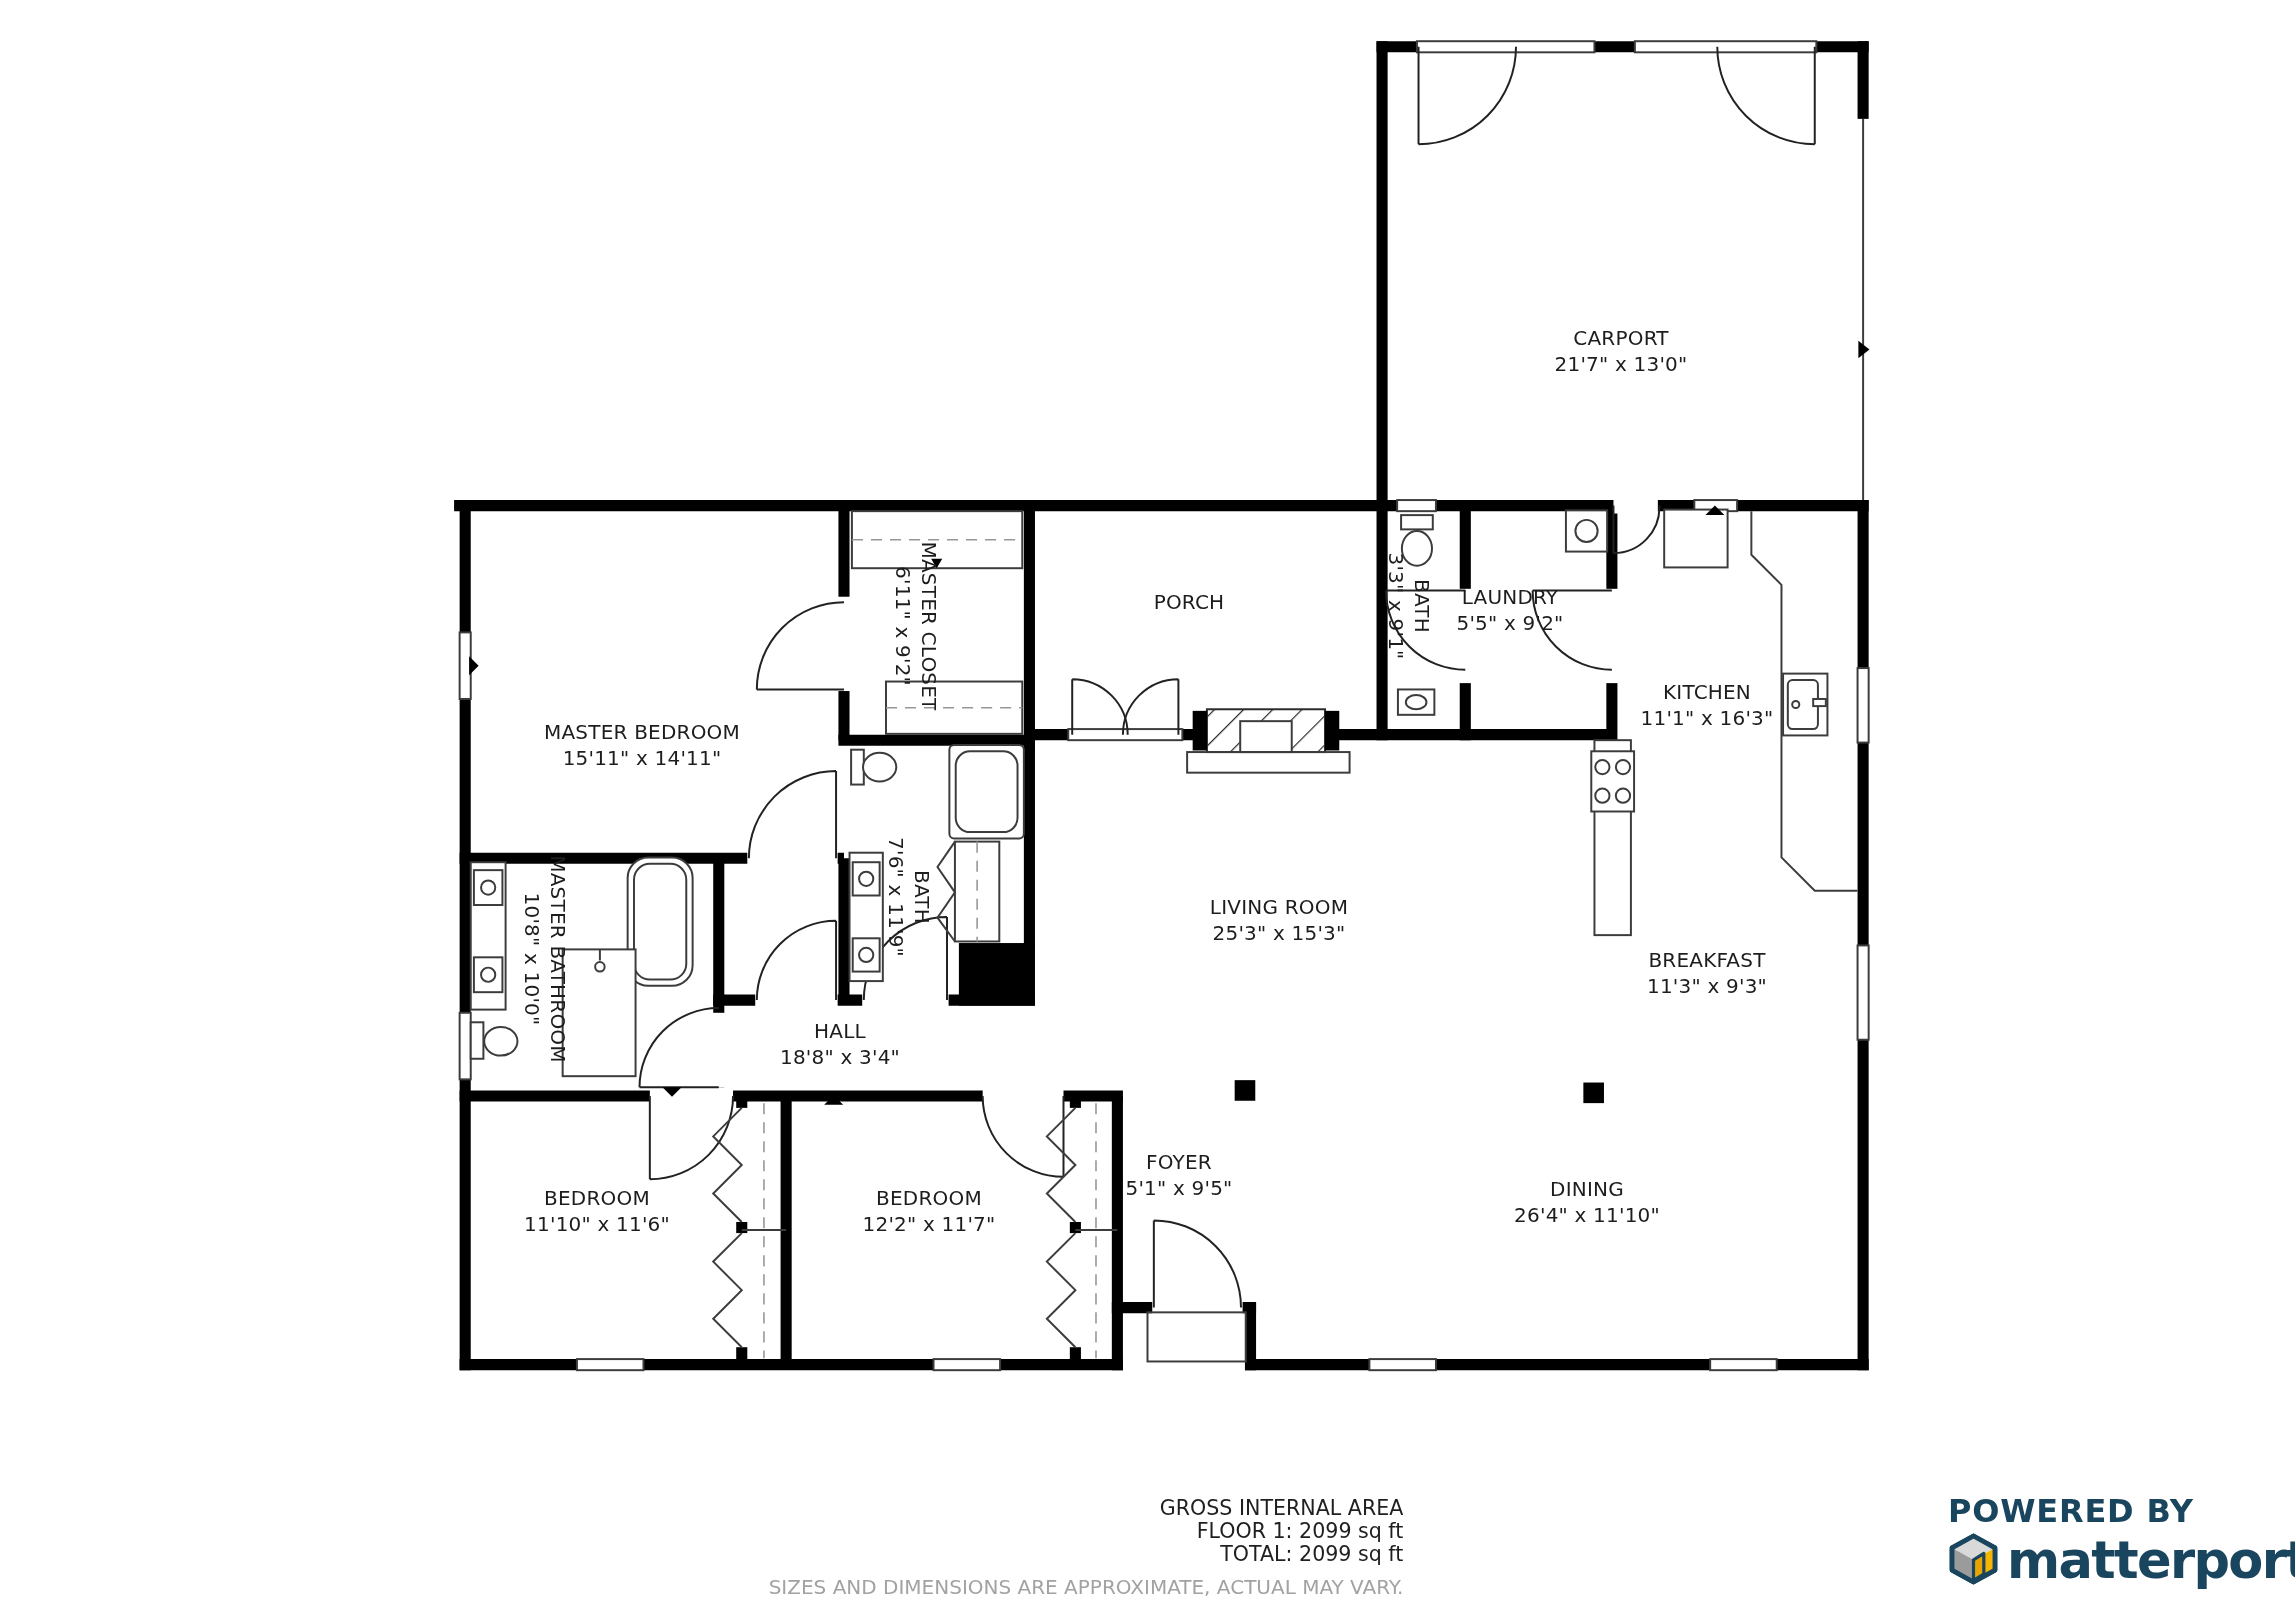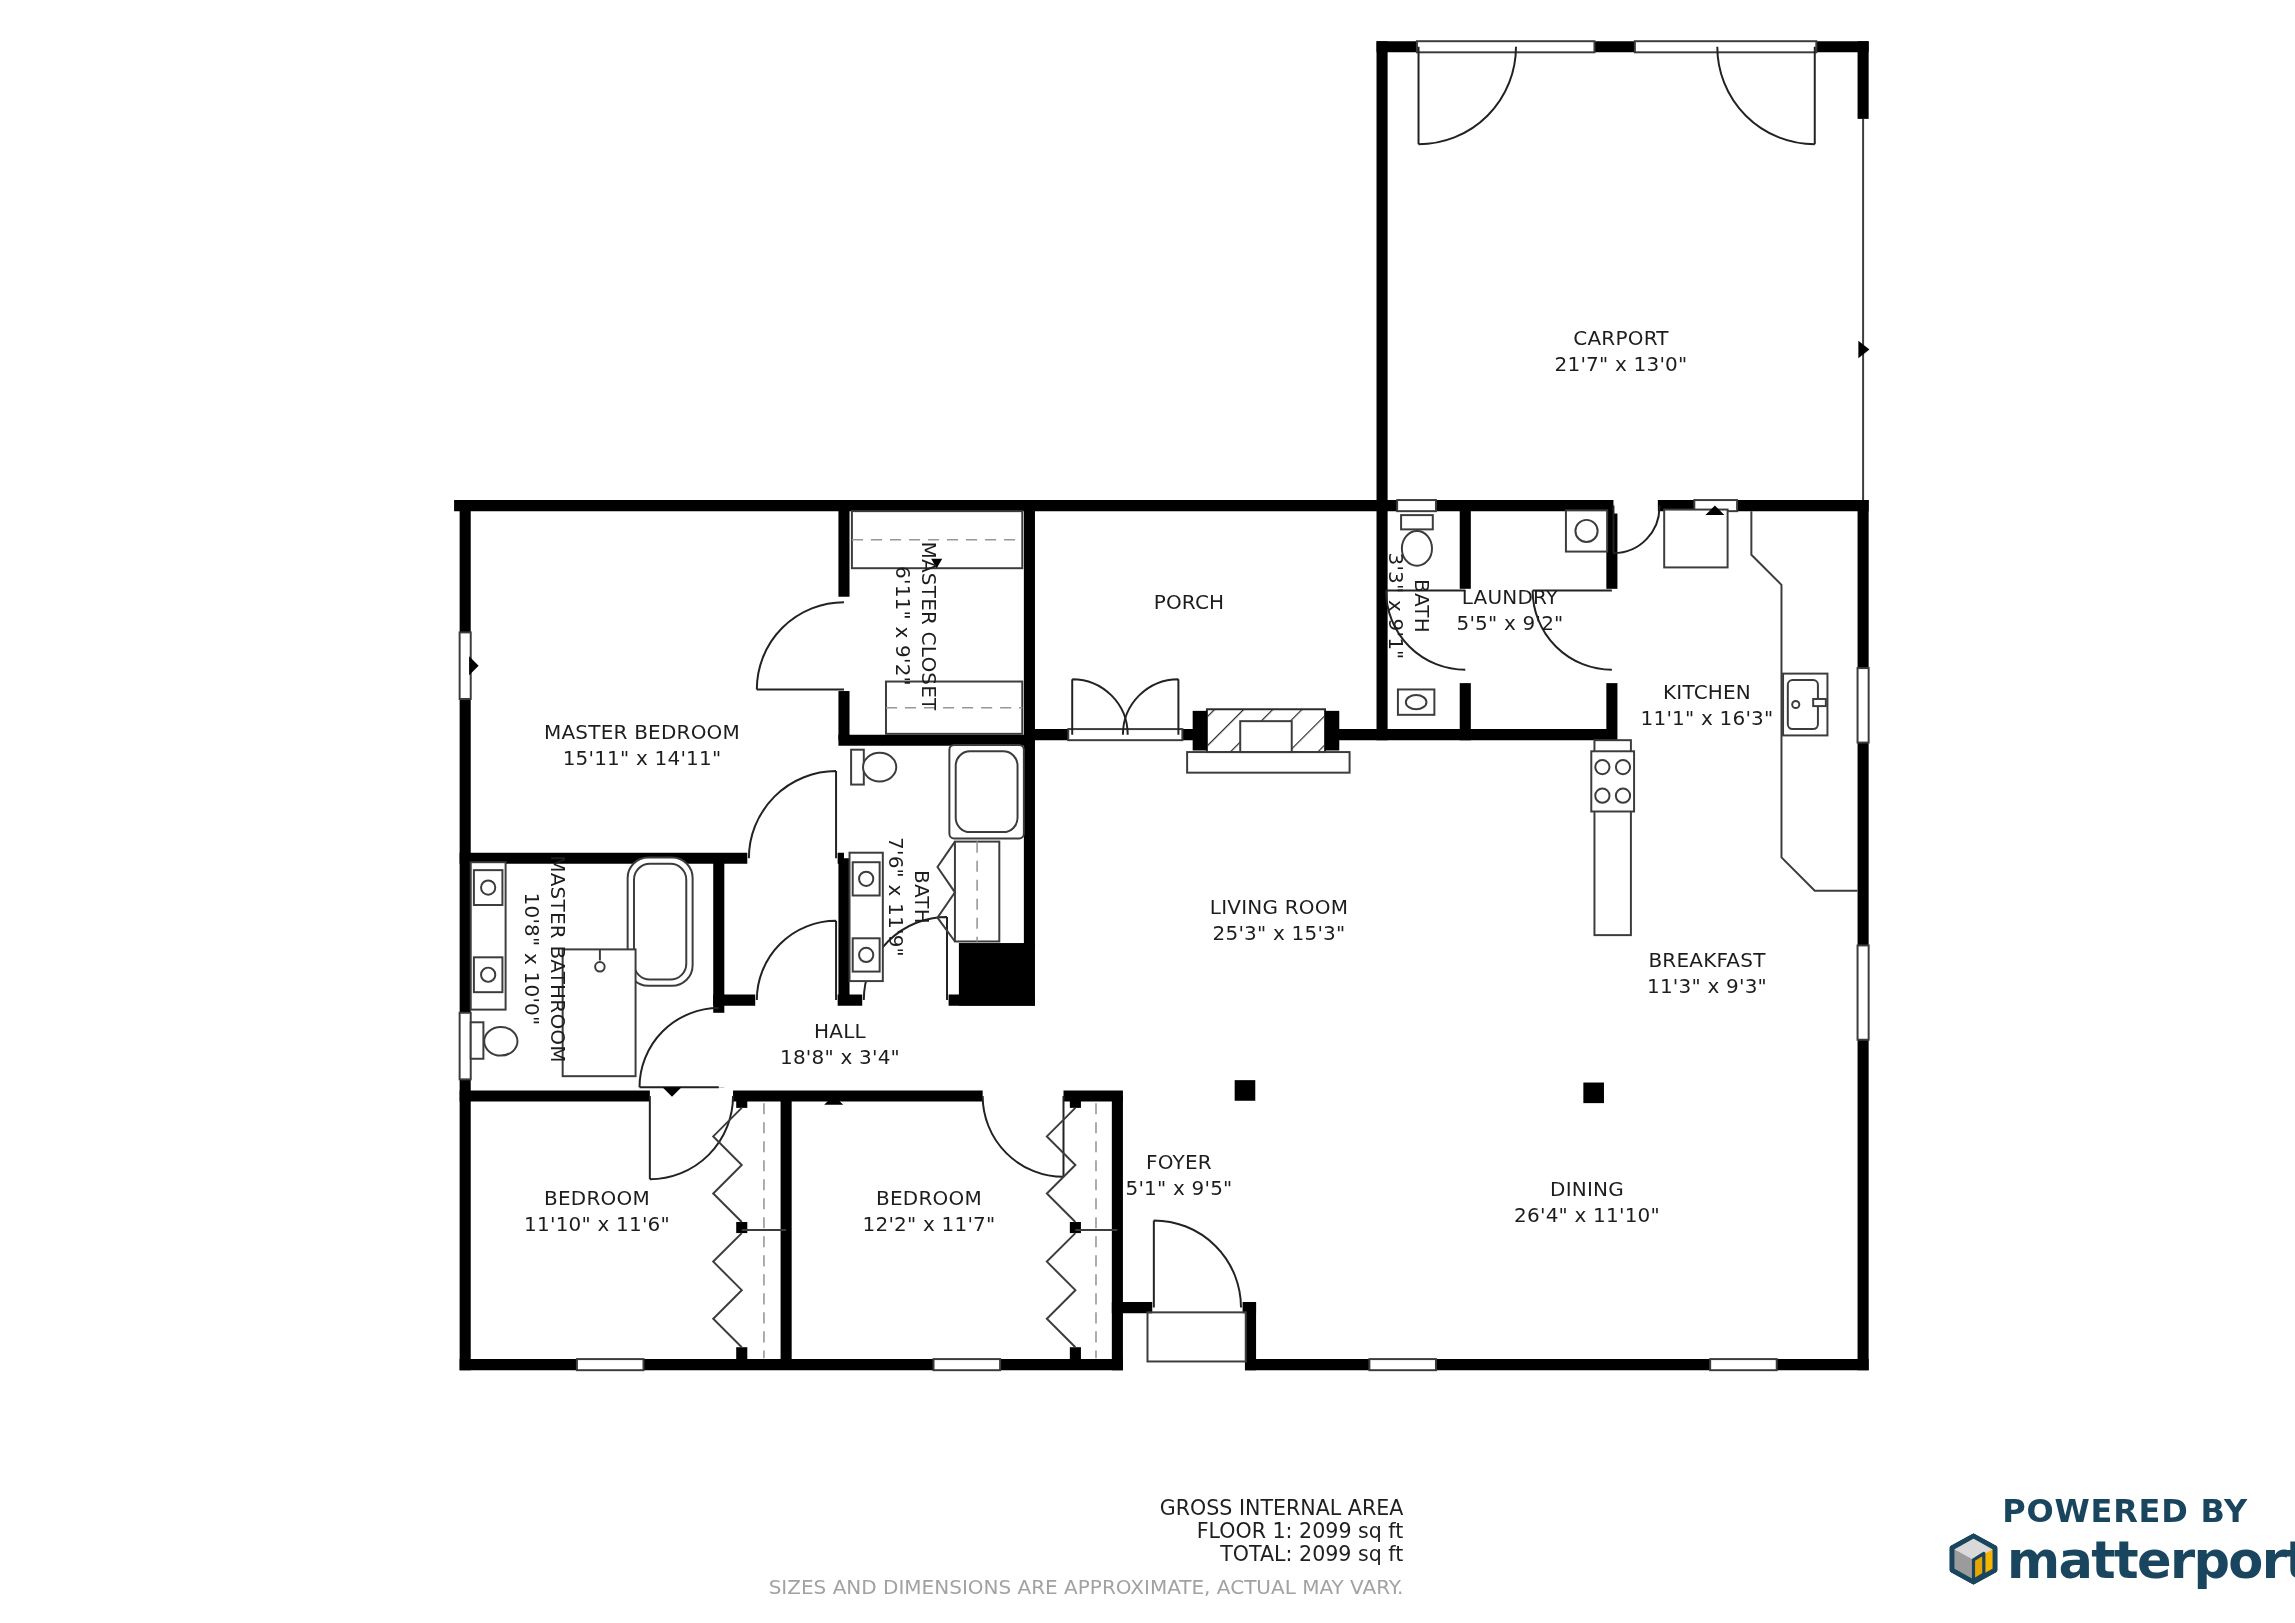--- a/index.html
+++ b/index.html
@@ -8,21 +8,21 @@
   .plan-svg{position:absolute;left:0;top:0;}
   .room-label{position:absolute;text-align:center;font-size:20px;line-height:26px;
       color:#1d1d1d;white-space:nowrap;letter-spacing:0.2px;
       transform:translate(-50%,-50%);}
   .room-label.vert{transform:translate(-50%,-50%) rotate(90deg);}
   .footer{position:absolute;left:1086px;top:1497px;transform:translateX(-50%);
       text-align:right;font-size:20.6px;line-height:23px;color:#1f1f1f;}
   .footer .disclaimer{color:#a2a2a2;font-size:20px;margin-top:10px;}
   .floor-tag{position:absolute;left:38px;top:1624px;font-size:27px;color:#701a75;}
   .brand{position:absolute;left:1948px;top:1492px;width:333px;color:#19455e;}
-  .brand .powered{font-size:32px;font-weight:bold;letter-spacing:0.8px;text-align:right;
+  .brand .powered{font-size:32px;font-weight:bold;letter-spacing:0.8px;text-align:left;
       padding-right:33px;}
   .brand .brandrow{display:flex;align-items:center;margin-top:1.6px;}
   .brand .cube{flex:0 0 auto;margin-right:8px;}
   .brand .brandname{font-size:51px;font-weight:bold;letter-spacing:-1.6px;line-height:51px;}
   
   .wall{stroke:#000;stroke-width:14;fill:none;}
   .thin{stroke:#3c3c3c;stroke-width:2.5;fill:none;}
   .thinf{stroke:#3c3c3c;stroke-width:2.5;fill:#fff;}
   .arc{stroke:#222;stroke-width:2.5;fill:none;}
   .gap{fill:#fff;stroke:none;}

